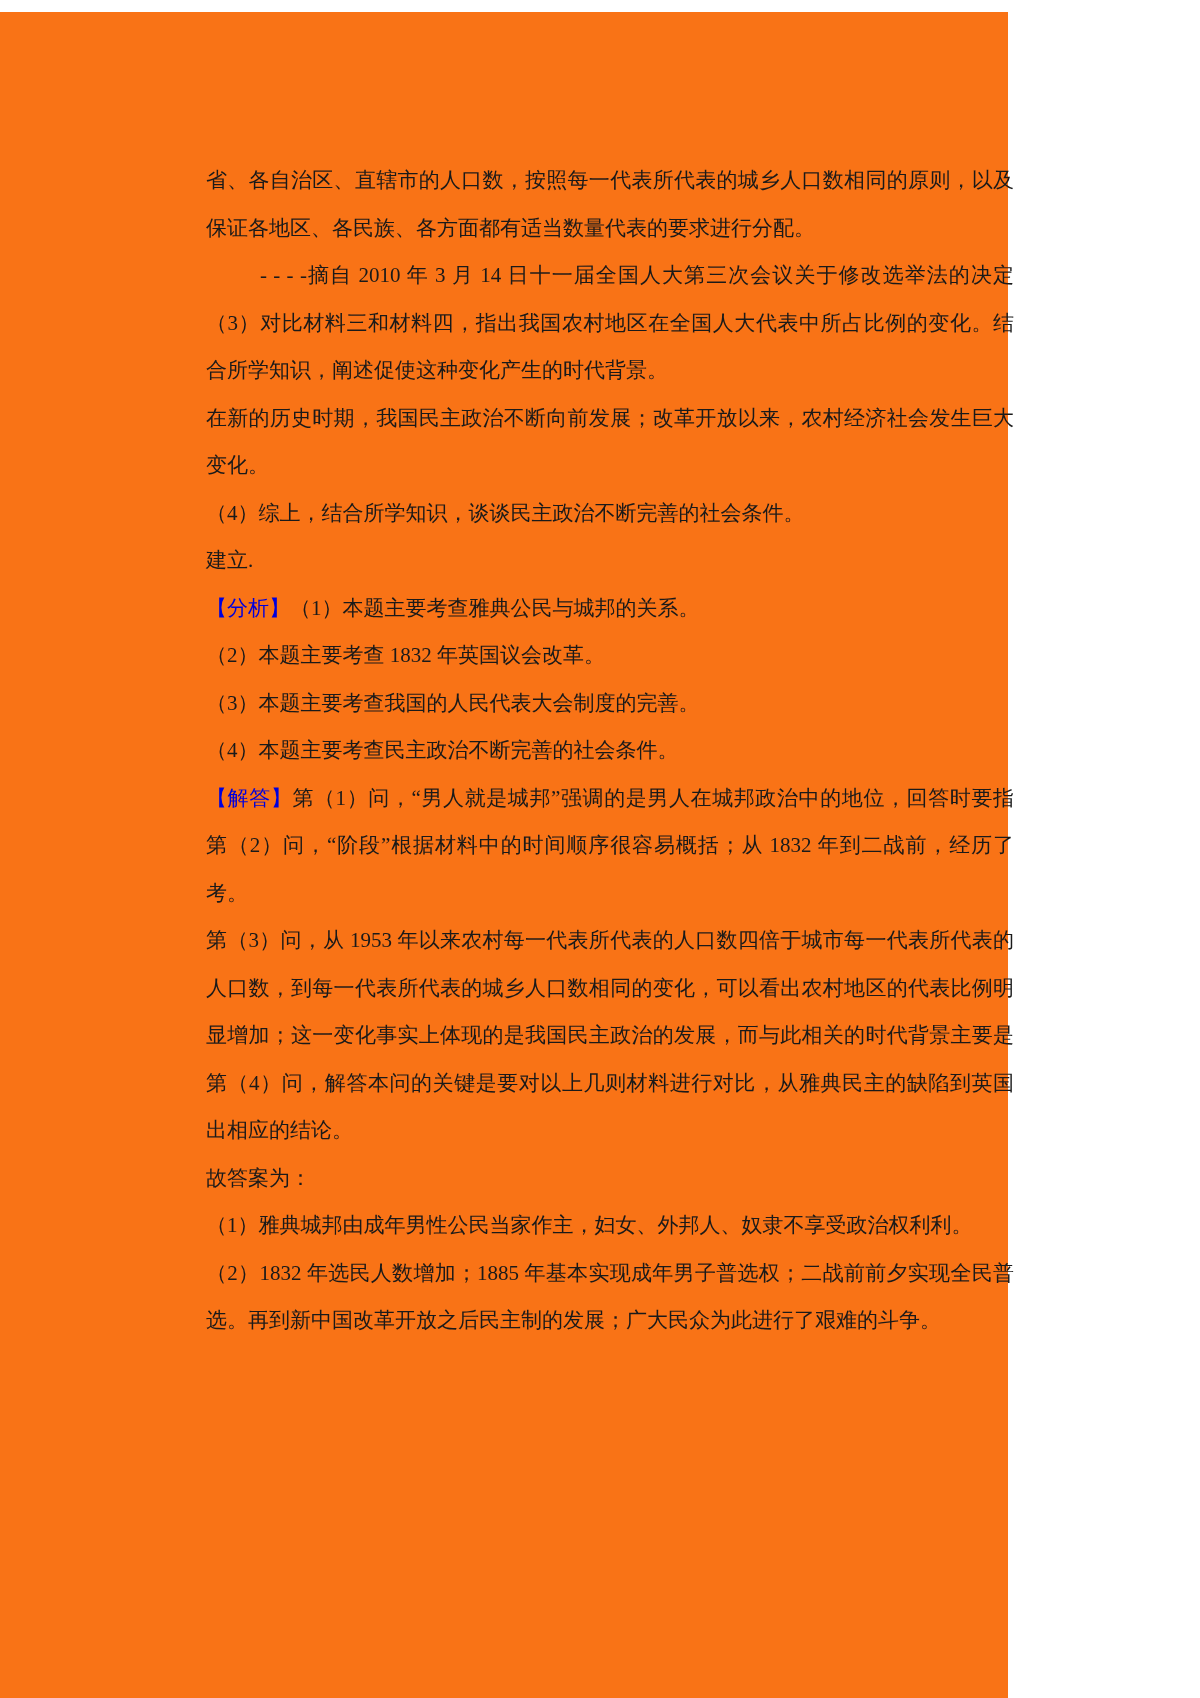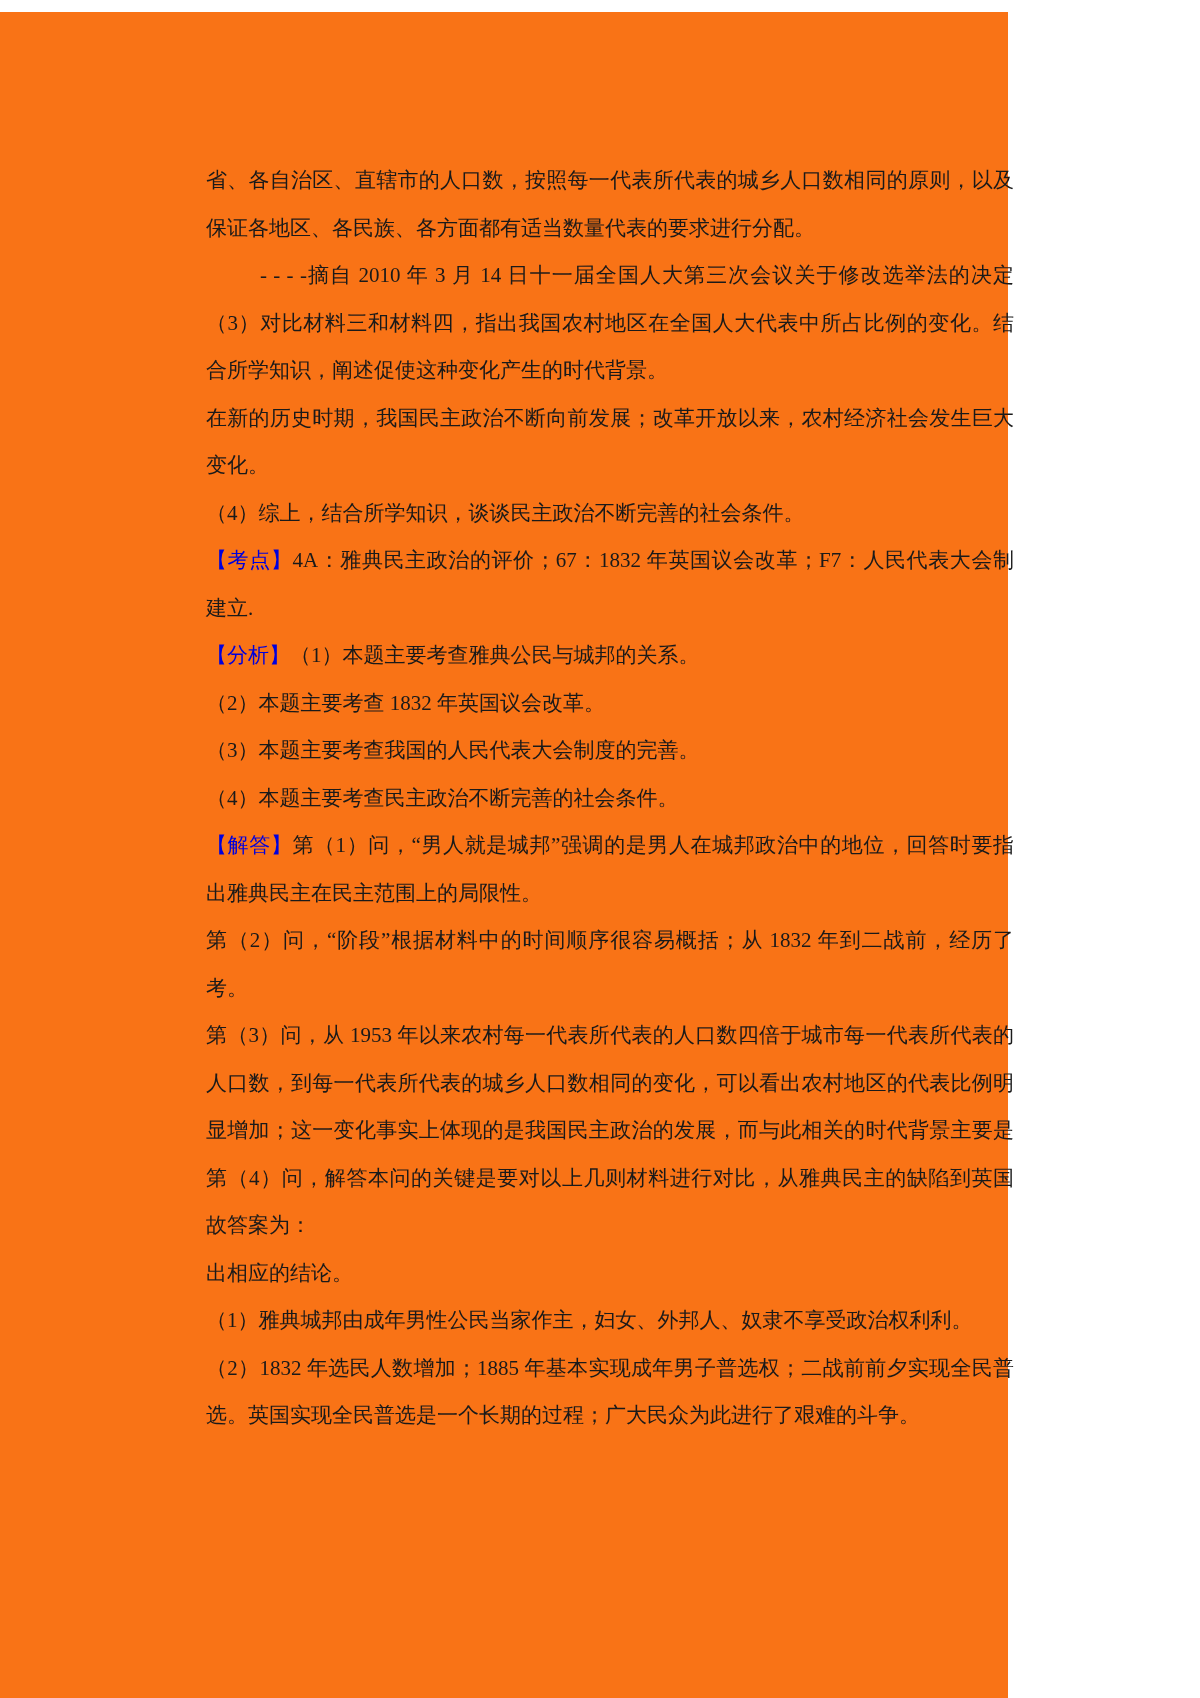--- a/index.html
+++ b/index.html
@@ -48,33 +48,31 @@
 <div class="page">
   <div class="doc-body">
       <div class="line just"><span>省、各自治区、直辖市的人口数，按照每一代表所代表的城乡人口数相同的原则，以及</span></div>
       <div class="line"><span>保证各地区、各民族、各方面都有适当数量代表的要求进行分配。</span></div>
       <div class="line just" style="padding-left: 54px;"><span>- - - -摘自 2010 年 3 月 14 日十一届全国人大第三次会议关于修改选举法的决定</span></div>
       <div class="line just"><span>（3）对比材料三和材料四，指出我国农村地区在全国人大代表中所占比例的变化。结</span></div>
       <div class="line"><span>合所学知识，阐述促使这种变化产生的时代背景。</span></div>
       <div class="line just"><span>在新的历史时期，我国民主政治不断向前发展；改革开放以来，农村经济社会发生巨大</span></div>
       <div class="line"><span>变化。</span></div>
       <div class="line"><span>（4）综上，结合所学知识，谈谈民主政治不断完善的社会条件。</span></div>
-      <div class="line just"><span class="label">【考点】</span><span>4A：雅典民主政治的评价；67：1832 年英国议会改革；F7：人民代表大会制</span></div>
       <div class="line"><span>建立.</span></div>
       <div class="line"><span class="label">【分析】</span><span>（1）本题主要考查雅典公民与城邦的关系。</span></div>
       <div class="line"><span>（2）本题主要考查 1832 年英国议会改革。</span></div>
       <div class="line"><span>（3）本题主要考查我国的人民代表大会制度的完善。</span></div>
       <div class="line"><span>（4）本题主要考查民主政治不断完善的社会条件。</span></div>
       <div class="line just"><span class="label">【解答】</span><span>第（1）问，“男人就是城邦”强调的是男人在城邦政治中的地位，回答时要指</span></div>
-      <div class="line"><span>出雅典民主在民主范围上的局限性。</span></div>
       <div class="line just"><span>第（2）问，“阶段”根据材料中的时间顺序很容易概括；从 1832 年到二战前，经历了</span></div>
       <div class="line"><span>考。</span></div>
       <div class="line just"><span>第（3）问，从 1953 年以来农村每一代表所代表的人口数四倍于城市每一代表所代表的</span></div>
       <div class="line just"><span>人口数，到每一代表所代表的城乡人口数相同的变化，可以看出农村地区的代表比例明</span></div>
       <div class="line just"><span>显增加；这一变化事实上体现的是我国民主政治的发展，而与此相关的时代背景主要是</span></div>
       <div class="line just"><span>第（4）问，解答本问的关键是要对以上几则材料进行对比，从雅典民主的缺陷到英国</span></div>
+      <div class="line"><span>出相应的结论。</span></div>
       <div class="line"><span>故答案为：</span></div>
-      <div class="line"><span>出相应的结论。</span></div>
       <div class="line"><span>（1）雅典城邦由成年男性公民当家作主，妇女、外邦人、奴隶不享受政治权利利。</span></div>
       <div class="line just"><span>（2）1832 年选民人数增加；1885 年基本实现成年男子普选权；二战前前夕实现全民普</span></div>
-      <div class="line"><span>选。英国实现全民普选是一个长期的过程；广大民众为此进行了艰难的斗争。</span></div>
+      <div class="line"><span>选。再到新中国改革开放之后民主制的发展；广大民众为此进行了艰难的斗争。</span></div>
     </div>
 </div>
 
 </body></html>

